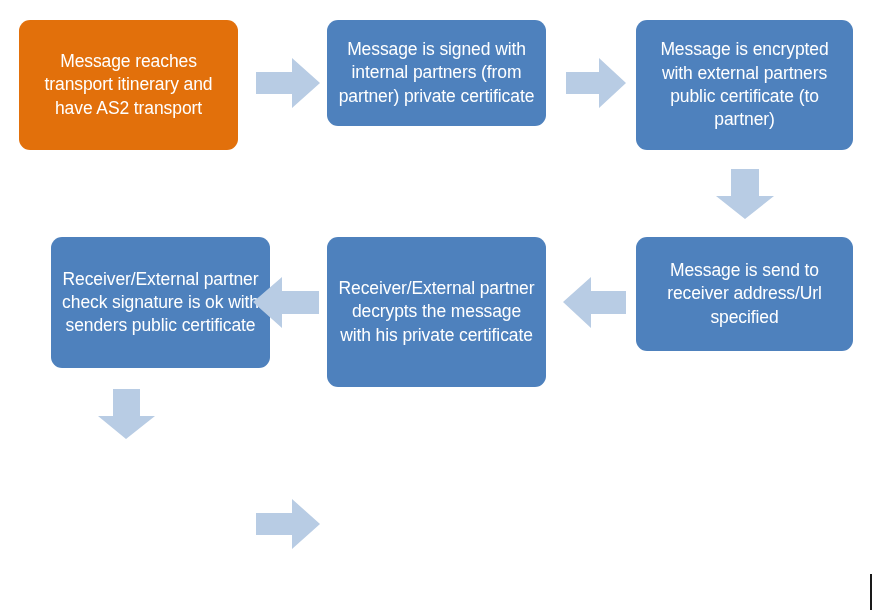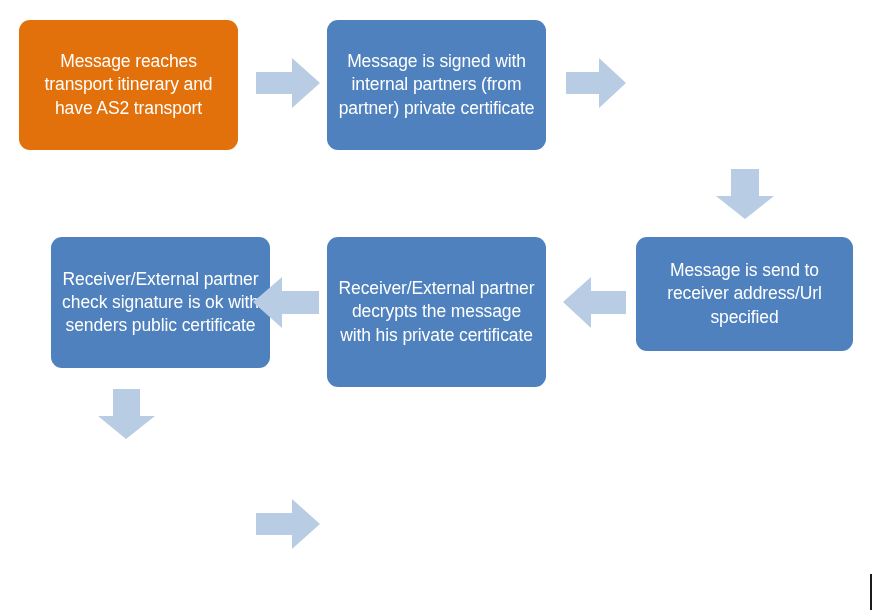--- a/index.html
+++ b/index.html
@@ -56,30 +56,33 @@
   <div class="node start" style="left:19px; top:20px; width:219px; height:130px;">
     <span class="node-text">Message reaches transport itinerary and have AS2 transport</span>
   </div>
 
   <div class="arrow" style="left:256px; top:57px; width:64px; height:52px;">
     <svg viewBox="0 0 64 52" preserveAspectRatio="none" aria-hidden="true">
       <polygon points="0,15 36,15 36,1 64,26 36,51 36,37 0,37" fill="#B8CCE4"></polygon>
     </svg>
   </div>
 
-  <div class="node step" style="left:327px; top:20px; width:219px; height:130px;">
+  <div class="node step" style="left:327px; top:20px; width:219px; height:106px;">
     <span class="node-text">Message is signed with internal partners (from partner) private certificate</span>
   </div>
 
   <div class="arrow" style="left:566px; top:57px; width:60px; height:52px;">
     <svg viewBox="0 0 60 52" preserveAspectRatio="none" aria-hidden="true">
       <polygon points="0,15 33,15 33,1 60,26 33,51 33,37 0,37" fill="#B8CCE4"></polygon>
     </svg>
   </div>
 
+  <div class="node step" style="left:636px; top:20px; width:217px; height:130px;">
+    <span class="node-text">Message is encrypted with external partners public certificate (to partner)</span>
+  </div>
 
   <div class="arrow" style="left:715px; top:169px; width:60px; height:50px;">
     <svg viewBox="0 0 60 50" preserveAspectRatio="none" aria-hidden="true">
       <polygon points="16,0 44,0 44,27 59,27 30,50 1,27 16,27" fill="#B8CCE4"></polygon>
     </svg>
   </div>
 
   <div class="node step" style="left:19px; top:237px; width:219px; height:131px;margin-left:32px;">
     <span class="node-text">Receiver/External partner check signature is ok with senders public certificate</span>
   </div>

